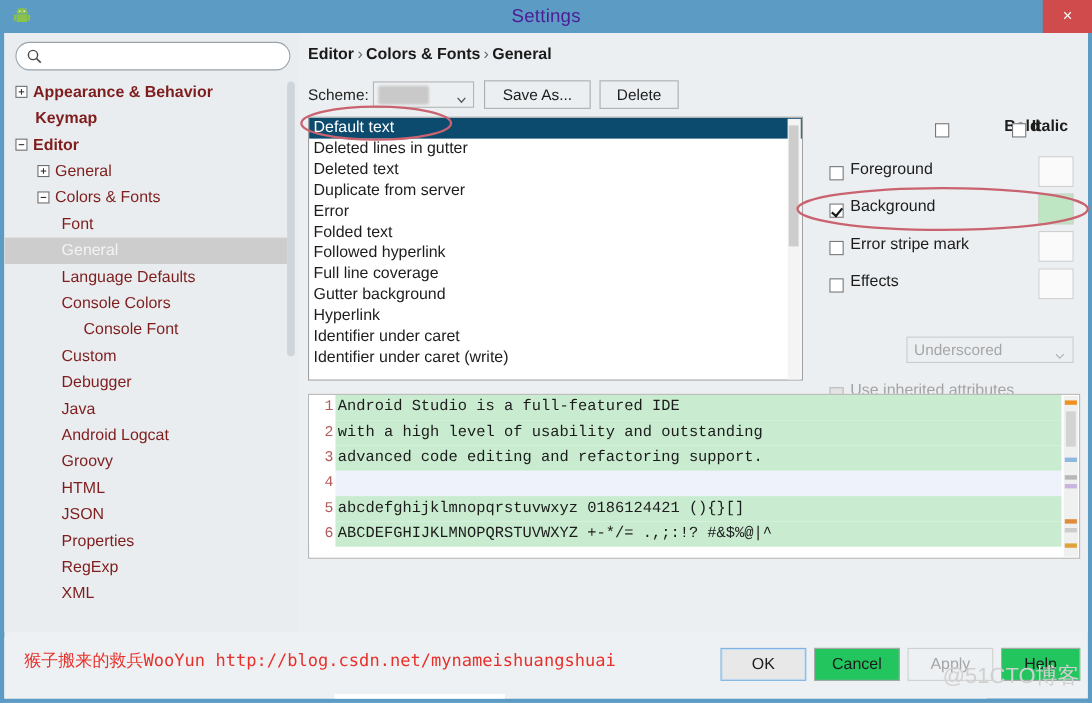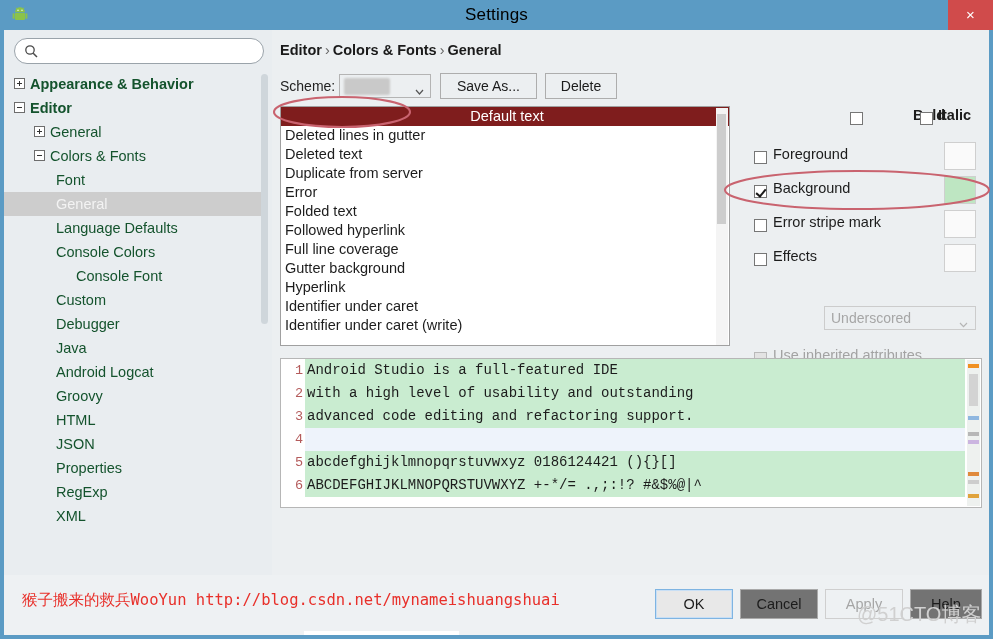--- a/index.html
+++ b/index.html
@@ -13,21 +13,21 @@
 
   
   .titlebar{
     position:absolute;left:0;top:0;width:993px;height:30px;
     background:#5b9bc4;
   }
   .titlebar .inner{position:relative;width:100%;height:100%;}
   .win-title{
     position:absolute;left:0;top:0;width:993px;height:14px;
     line-height:30px;text-align:center;
-    font-size:17px;color:#000000;letter-spacing:.2px;
+    font-size:17px;color:#4c1d95;letter-spacing:.2px;
   }
   .app-icon{
     position:absolute;left:10px;top:5px;width:20px;height:20px;
   }
   .close-btn{
     position:absolute;right:0;top:0;width:45px;height:30px;
     background:#d04b4b;color:#fff;font-size:15px;line-height:30px;text-align:center;
     cursor:pointer;
   }
 
@@ -53,21 +53,21 @@
   .search-icon{
     position:absolute;left:9px;top:5px;width:15px;height:15px;
   }
   .search-input{
     position:absolute;left:28px;top:3px;width:210px;height:18px;
     border:0;outline:0;background:transparent;font-size:12px;
     font-family:"Liberation Sans",sans-serif;color:#222;
   }
   .tree{position:absolute;left:0;top:42px;width:260px;height:500px;}
   .tnode{
-    position:relative;height:24px;line-height:24px;font-size:14.5px;color:#14532d;
+    position:relative;height:24px;line-height:24px;font-size:14.5px;color:#7f1d1d;
     white-space:nowrap;cursor:default;
   }
   .tnode.bold{font-weight:bold;}
   .tnode.sel{background:#cdcdcd;color:#f3f3f3;}
   .tnode .twist{
     position:absolute;width:11px;height:11px;top:6px;
     border:1px solid #6d6d6d;background:#fff;box-sizing:border-box;
   }
   .tnode .twist:before{
     content:"";position:absolute;left:2px;top:4px;width:5px;height:1px;background:#333;
@@ -118,21 +118,21 @@
 
   
   .listbox{
     position:absolute;left:8px;top:76px;width:450px;height:240px;
     background:#fff;border:1px solid #a0a0a0;box-sizing:border-box;overflow:hidden;
   }
   .listitem{
     height:19px;line-height:19px;padding-left:4px;
     font-size:14.5px;color:#1d1d1d;white-space:nowrap;cursor:default;
   }
-  .listitem.sel{background:#7f1d1d;color:#fff;text-align:center;}
+  .listitem.sel{background:#0c4a6e;color:#fff;}
   .list-scroll{
     position:absolute;right:1px;top:1px;width:12px;height:238px;background:#f4f4f4;
   }
   .list-scroll .thumb{
     position:absolute;left:1px;top:6px;width:9px;height:110px;background:#cdcdcd;
   }
 
   
   .attrs{position:absolute;left:470px;top:76px;width:240px;height:240px;}
   .cb{
@@ -189,21 +189,21 @@
   .footer{
     position:absolute;left:0;bottom:0;width:893px;height:56px;background:#eef1f3;
   }
   .watermark{
     position:absolute;left:18px;top:11px;
     font-family:"DejaVu Sans Mono",monospace;font-size:15.5px;color:#e8302a;
     white-space:nowrap;letter-spacing:0px;
   }
   .fbtn{
     position:absolute;top:10px;height:30px;box-sizing:border-box;
-    background:#737373;border:1px solid #a9a9a9;
+    background:#22c55e;border:1px solid #a9a9a9;
     font-size:14.5px;color:#1c1c1c;text-align:center;line-height:28px;cursor:pointer;
   }
   .fbtn.primary{background:#e8e8e8;border:1px solid #7eb4e2;box-shadow:0 0 0 1px #c8dff5 inset;}
   .fbtn.disabled{color:#a5a5a5;border-color:#cfcfcf;background:#eef1f3;}
   .btn-ok{left:651px;width:78px;}
   .btn-cancel{left:736px;width:78px;}
   .btn-apply{left:821px;width:78px;}
   .btn-help{left:906px;width:72px;}
   .wm51{
     position:absolute;left:853px;top:22px;
@@ -253,20 +253,23 @@
           </span>
           <input class="search-input" type="text" placeholder="" style="">
         </div>
       </div>
       <div class="tree" id="tree">
           <div class="tnode bold">
             <span class="twist plus" style="left: 10px;"></span>
             <span class="lbl" style="left: 26px;">Appearance &amp; Behavior</span>
           </div>
           <div class="tnode bold">
+            <span class="lbl" style="left: 28px;">Keymap</span>
+          </div>
+          <div class="tnode bold">
             <span class="twist" style="left: 10px;"></span>
             <span class="lbl" style="left: 26px;">Editor</span>
           </div>
           <div class="tnode">
             <span class="twist plus" style="left: 30px;"></span>
             <span class="lbl" style="left: 46px;">General</span>
           </div>
           <div class="tnode">
             <span class="twist" style="left: 30px;"></span>
             <span class="lbl" style="left: 46px;">Colors &amp; Fonts</span>

